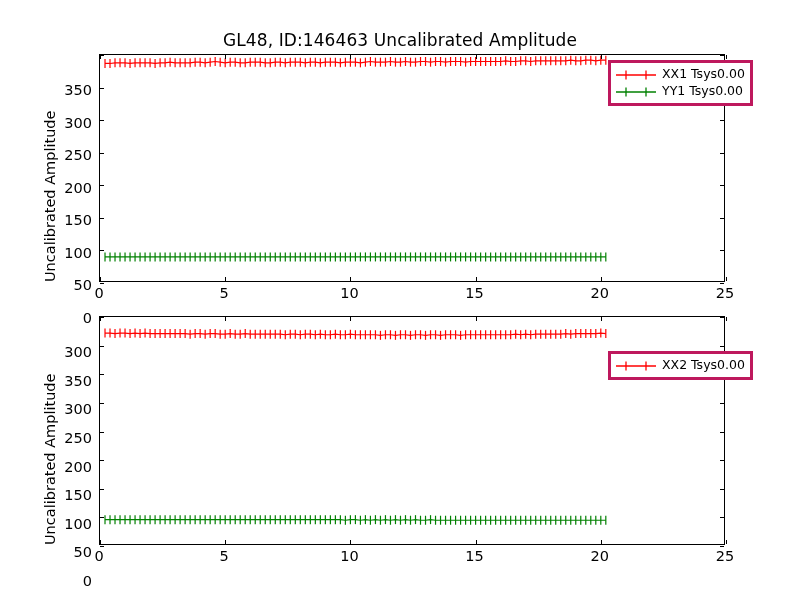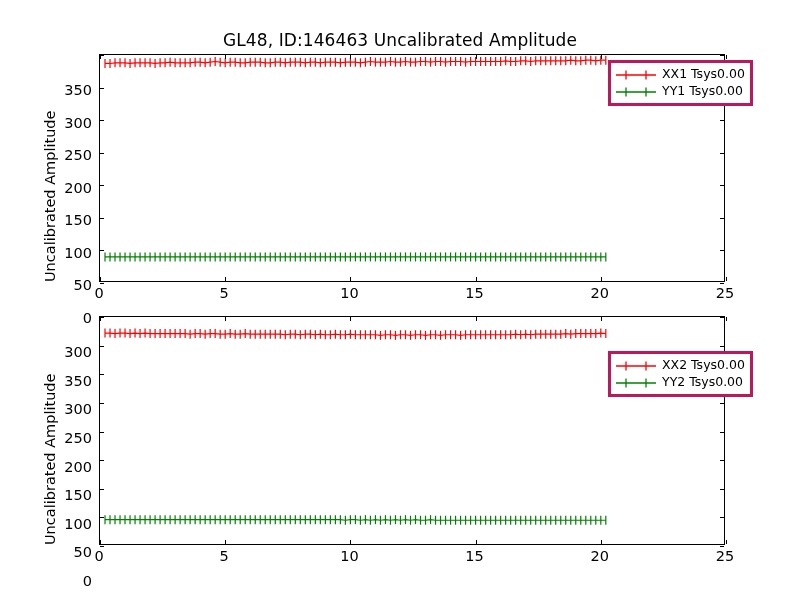--- a/index.html
+++ b/index.html
@@ -679,23 +679,15 @@
 
   <div class="legend" id="legend-bottom" style="left:608px; top:322px;margin-top:29px;">
     <div class="legend-row">
       <svg class="legend-sample" viewBox="0 0 42 14">
         <line x1="1" y1="7" x2="41" y2="7" stroke="#ff0000" stroke-width="1.3"></line>
         <line x1="11" y1="2.5" x2="11" y2="11.5" stroke="#ff0000" stroke-width="1.3"></line>
         <line x1="31" y1="2.5" x2="31" y2="11.5" stroke="#ff0000" stroke-width="1.3"></line>
       </svg>
       <span class="legend-text">XX2 Tsys0.00</span>
     </div>
-    <div class="legend-row">
-      <svg class="legend-sample" viewBox="0 0 42 14">
-        <line x1="1" y1="7" x2="41" y2="7" stroke="#008000" stroke-width="1.3"></line>
-        <line x1="11" y1="2.5" x2="11" y2="11.5" stroke="#008000" stroke-width="1.3"></line>
-        <line x1="31" y1="2.5" x2="31" y2="11.5" stroke="#008000" stroke-width="1.3"></line>
-      </svg>
-      <span class="legend-text">YY2 Tsys0.00</span>
-    </div>
   </div>
 
 </div>
 
 </body></html>

